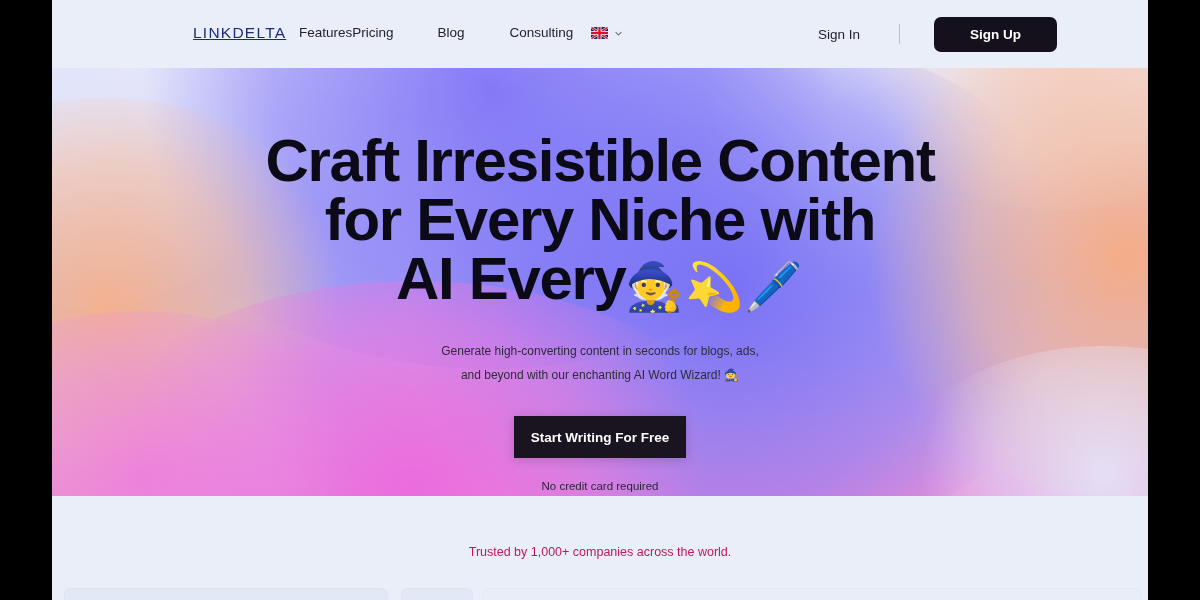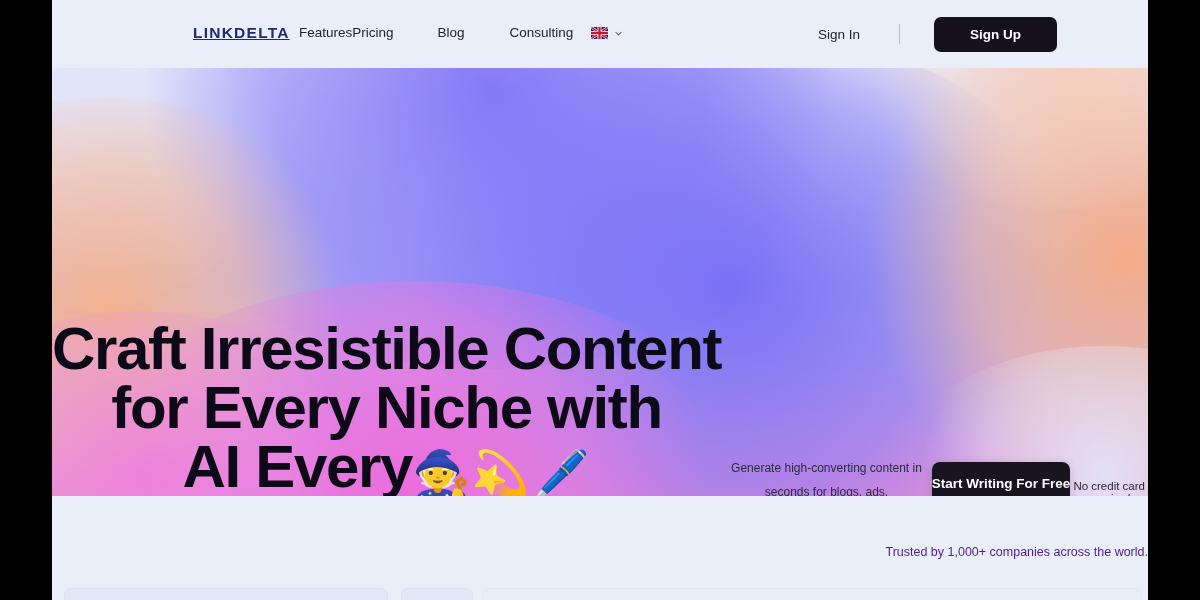--- a/index.html
+++ b/index.html
@@ -26,21 +26,21 @@
     background:#eaeef9;
     display:flex; align-items:center;
     z-index:40;
   }
   #nav-inner {
     position:relative; width:100%; height:100%;
     display:flex; align-items:center;
   }
   #brand-logo {
     position:absolute; left:141px; top:25px;
-    font-size:15.5px; font-weight:bold; letter-spacing:0.08em;
+    font-size:15.5px; font-weight:normal; letter-spacing:0.08em;
     color:#1d2a78; line-height:1;
     white-space:nowrap;
   }
   #nav-links {
     position:absolute; left:247px; top:24px;
     display:flex; align-items:center; gap:0px;
   }
   .nav-link {
     font-size:13.5px; color:#23232b; line-height:18px;
     text-decoration:none; white-space:nowrap;
@@ -132,23 +132,23 @@
     background:radial-gradient(circle at 50% 50%, rgba(226,228,250,.9) 0%, rgba(226,228,250,.4) 48%, rgba(226,228,250,0) 74%);
     transform:translate(-50%,-50%); }
   #blob-white-topmid { left:50%; top:-4%; width:820px; height:300px;
     background:radial-gradient(ellipse at 50% 50%, rgba(234,238,249,1) 0%, rgba(234,238,249,.75) 42%, rgba(234,238,249,0) 78%);
     transform:translate(-50%,-50%); }
   #blob-white-botright { left:96%; top:96%; width:420px; height:260px;
     background:radial-gradient(circle at 50% 50%, rgba(228,233,250,.88) 0%, rgba(228,233,250,.4) 48%, rgba(228,233,250,0) 74%);
     transform:translate(-50%,-50%); }
 
   #hero-content {
-    position:absolute; left:0; top:8px; width:100%; height:100%;
+    position:absolute; left:0; top:0; width:100%; height:100%;
     z-index:10;
-    display:flex; flex-direction:row; align-items:flex-end;
+    display:flex; flex-direction:column; align-items:center;
   }
   #headline {
     margin-top:131px;
     text-align:center;
     font-size:60px; line-height:59px;
     font-weight:bold; letter-spacing:-0.022em;
     color:#0b0a16;
     white-space:nowrap;
   }
   #headline .hl-line { display:block; }
@@ -162,40 +162,40 @@
     font-size:12px; line-height:24px;
     color:#2d2b3c;
   }
   #subtitle .sub-line { display:block; }
   #cta-button {
     margin-top:29px;
     display:inline-flex; align-items:center; justify-content:center;
     width:172px; height:42px;
     background:#191420; color:#ffffff;
     font-size:13.5px; font-weight:bold;
-    border:none; border-radius:8px; cursor:pointer;
+    border:none; border-radius:0; cursor:pointer;
     white-space:nowrap;
     font-family:"Liberation Sans", sans-serif;
     box-shadow:0 2px 10px rgba(24,18,32,.18);
   }
   #cta-note {
     margin-top:22px;
     font-size:11.5px; color:#2b2636; text-align:center;
   }
 
   
   #trust-section {
     position:absolute; left:0; top:496px; width:1096px; height:104px;
     background:#eaeef9;
     overflow:hidden;
   }
   #trust-text {
     position:absolute; left:0; right:0; top:49px;
-    text-align:right;
-    font-size:12.5px; color:#4c1d95;
+    text-align:center;
+    font-size:12.5px; color:#be185d;
   }
   #logo-strip {
     position:absolute; left:0; top:92px; width:100%; height:12px;
   }
   .logo-card {
     position:absolute; top:0; height:12px;
     background:#e3e8f6;
     border:1px solid #dde3f3;
     border-bottom:none;
     border-radius:7px 7px 0 0;
@@ -225,20 +225,21 @@
 
       <div id="hero-content">
         <h1 id="headline">
           <span class="hl-line">Craft Irresistible Content</span>
           <span class="hl-line">for Every Niche with</span>
           <span class="hl-line"><span>AI Every</span><span id="headline-emojis">🧙💫🖊️</span></span>
         </h1>
 
         <p id="subtitle">
           <span class="sub-line">Generate high-converting content in seconds for blogs, ads,</span>
+          <span class="sub-line">and beyond with our enchanting AI Word Wizard! 🧙</span>
         </p>
 
         <button id="cta-button">Start Writing For Free</button>
 
         <div id="cta-note">No credit card required</div>
       </div>
     </section>
 
     <section id="trust-section">
       <div id="trust-text">Trusted by 1,000+ companies across the world.</div>

